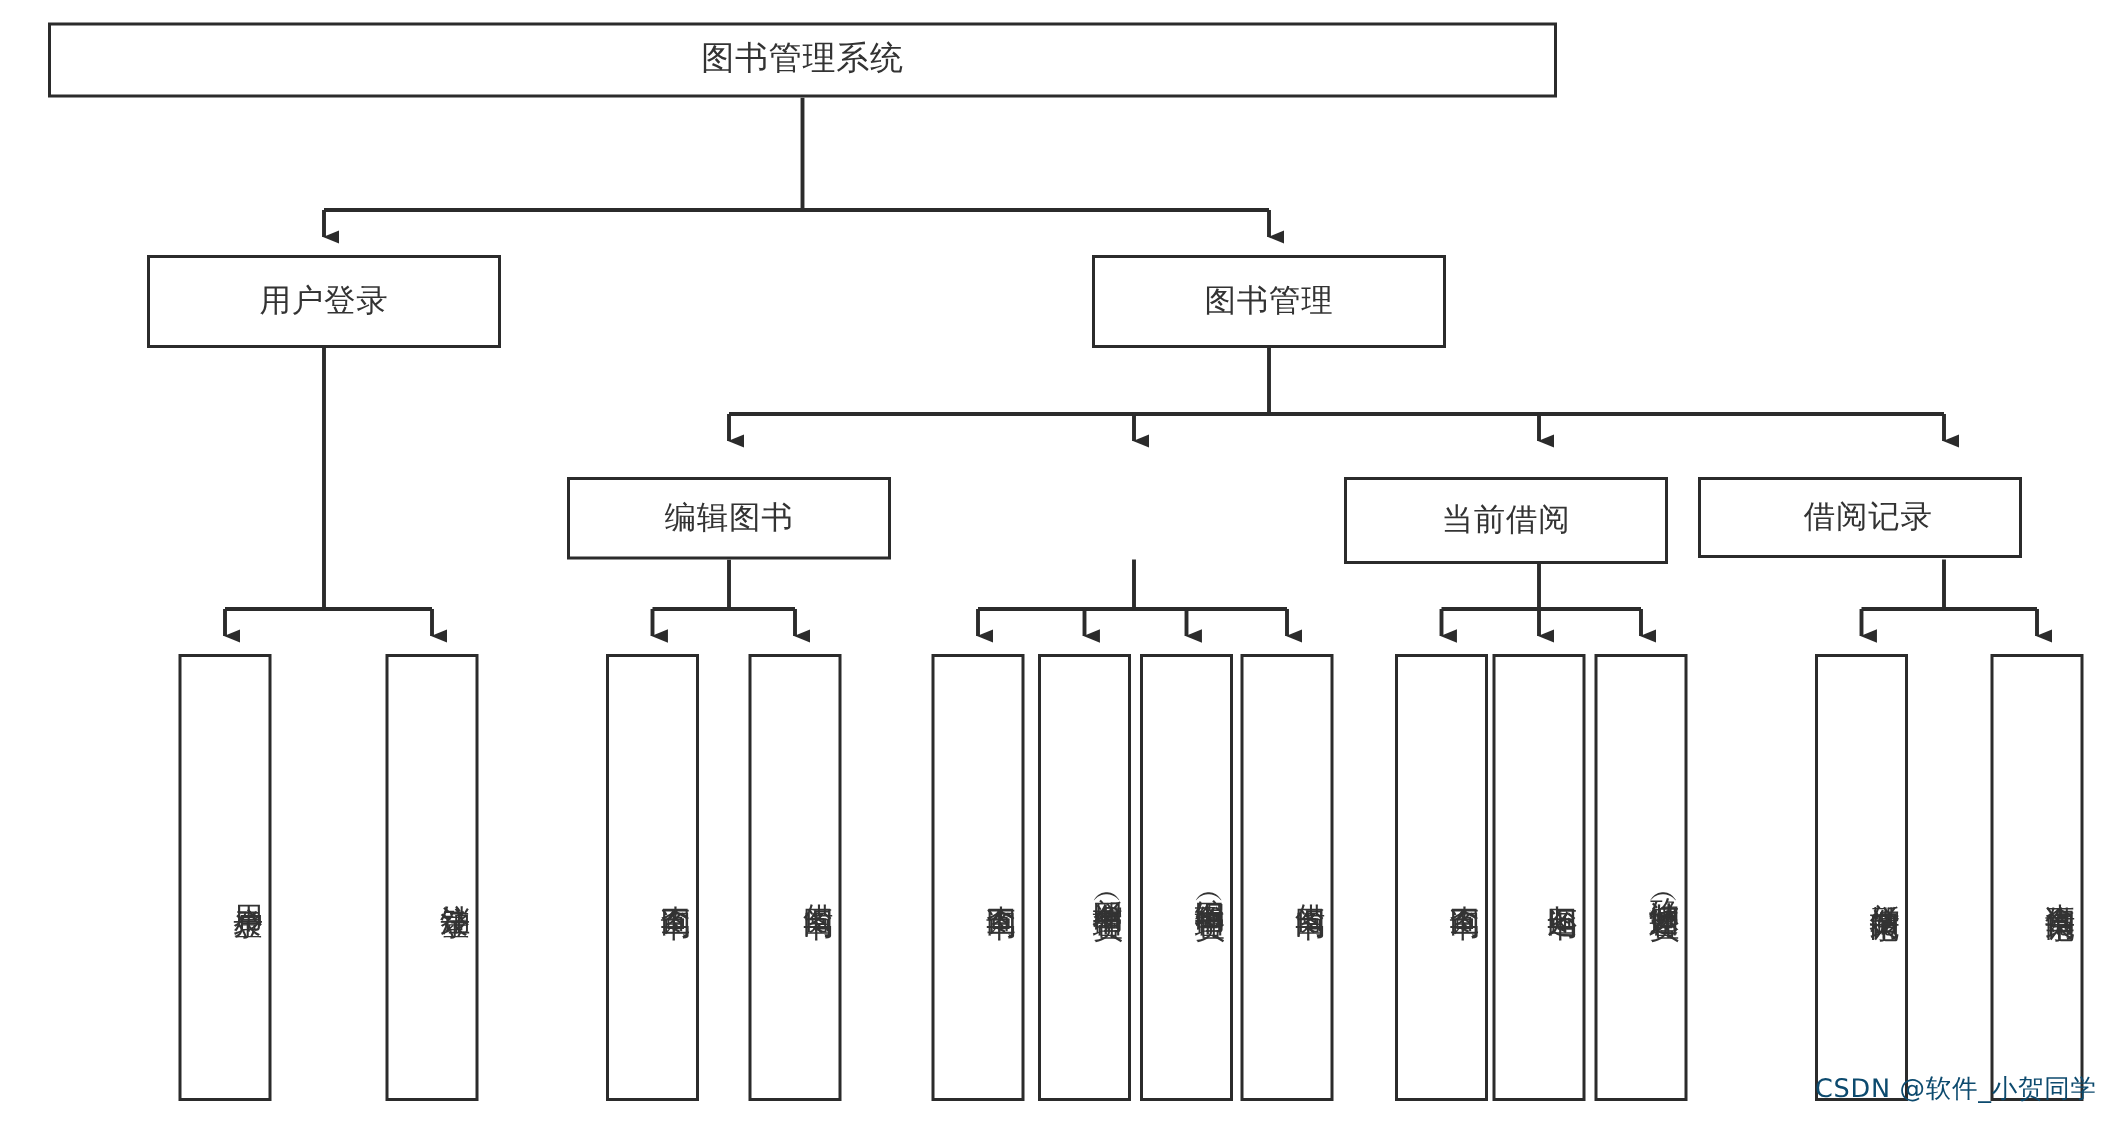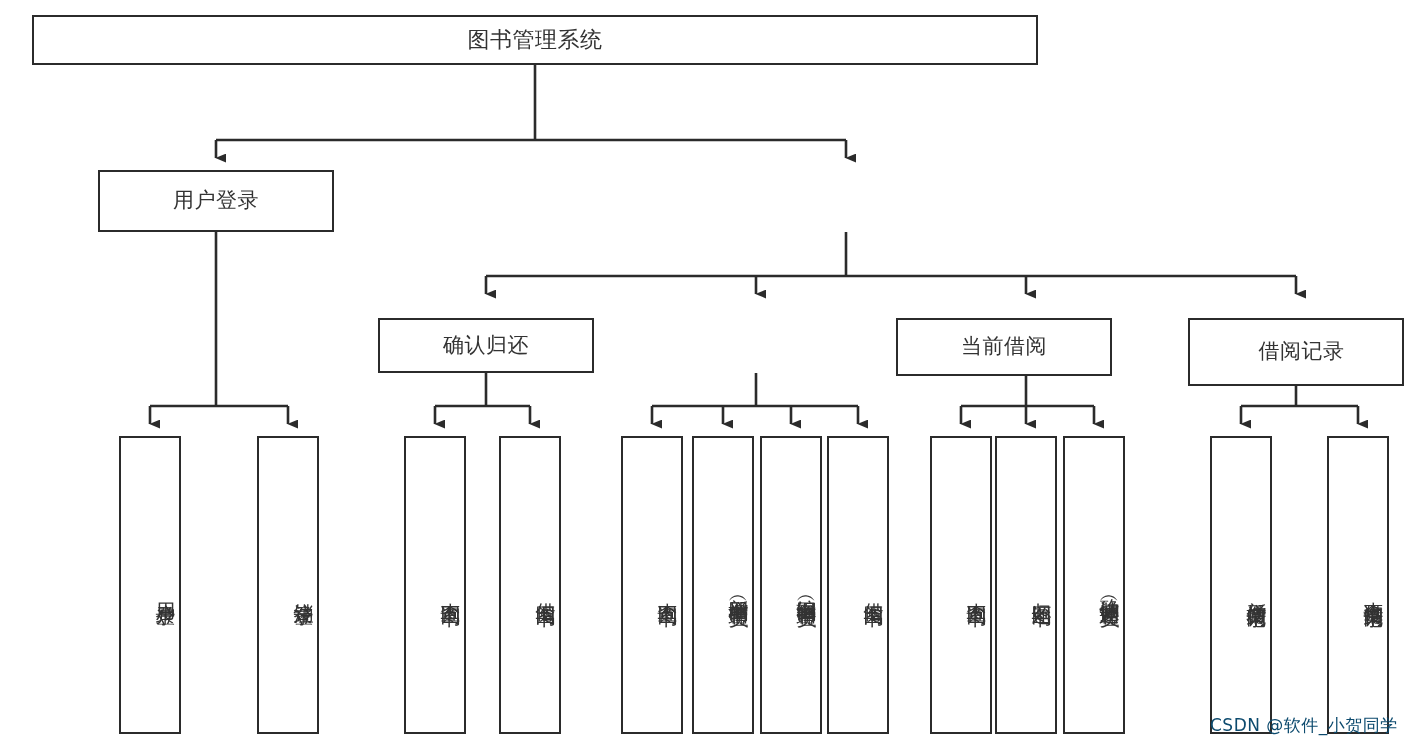--- a/index.html
+++ b/index.html
@@ -129,31 +129,34 @@
   </svg>
 
   <div class="node horiz root" style="left:16px; top:15px; width:1006px; height:50px;">
     <span>图书管理系统</span>
   </div>
 
   <div class="node horiz" style="left:82px; top:170px; width:236px; height:62px;">
     <span>用户登录</span>
   </div>
 
+  <div class="node horiz" style="left:712px; top:170px; width:236px; height:62px;">
+    <span>图书管理</span>
+  </div>
 
   <div class="node horiz" style="left:362px; top:318px; width:216px; height:55px;">
-    <span>确认归还</span>
+    <span>编辑图书</span>
   </div>
 
 
   <div class="node horiz" style="left:880px; top:318px; width:216px; height:58px;">
     <span>当前借阅</span>
   </div>
 
-  <div class="node horiz" style="left:1172px; top:318px; width:216px; height:68px;padding-left:11px;">
+  <div class="node horiz" style="left:1116px; top:318px; width:216px; height:54px;padding-left:11px;">
     <span>借阅记录</span>
   </div>
 
   <div class="node vert" style="left:103px; top:436px; width:62px; height:298px;">
     <span class="vtext">用户登录</span>
   </div>
 
   <div class="node vert" style="left:241px; top:436px; width:62px; height:298px;">
     <span class="vtext">注销登录</span>
   </div>

